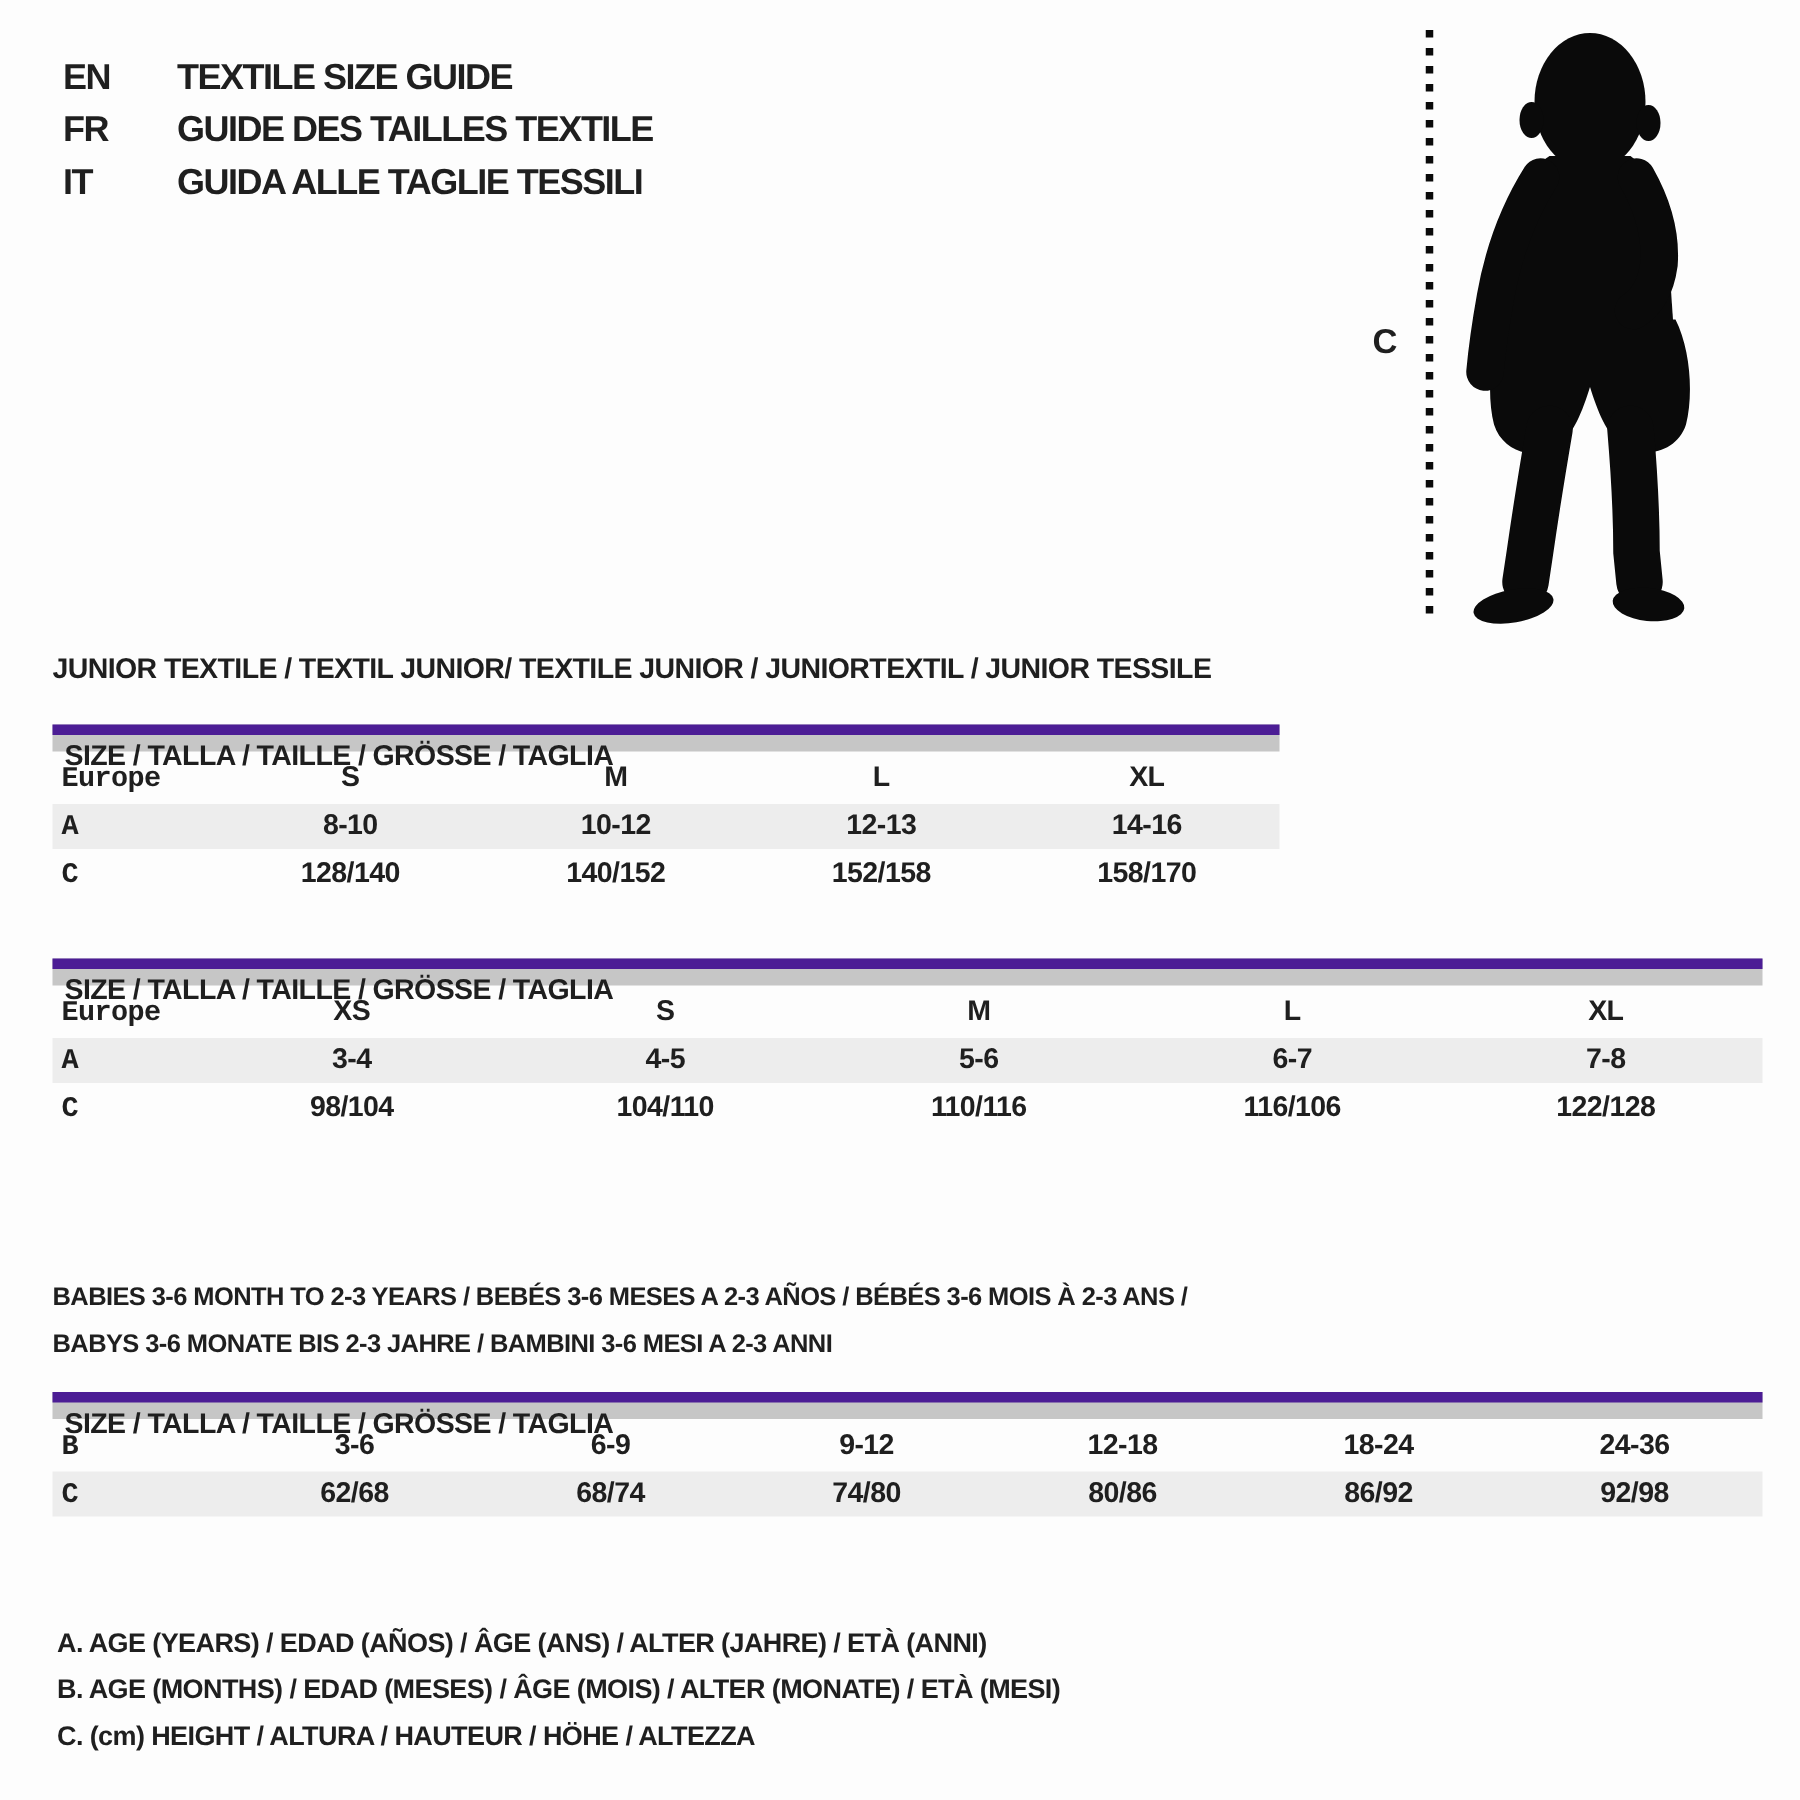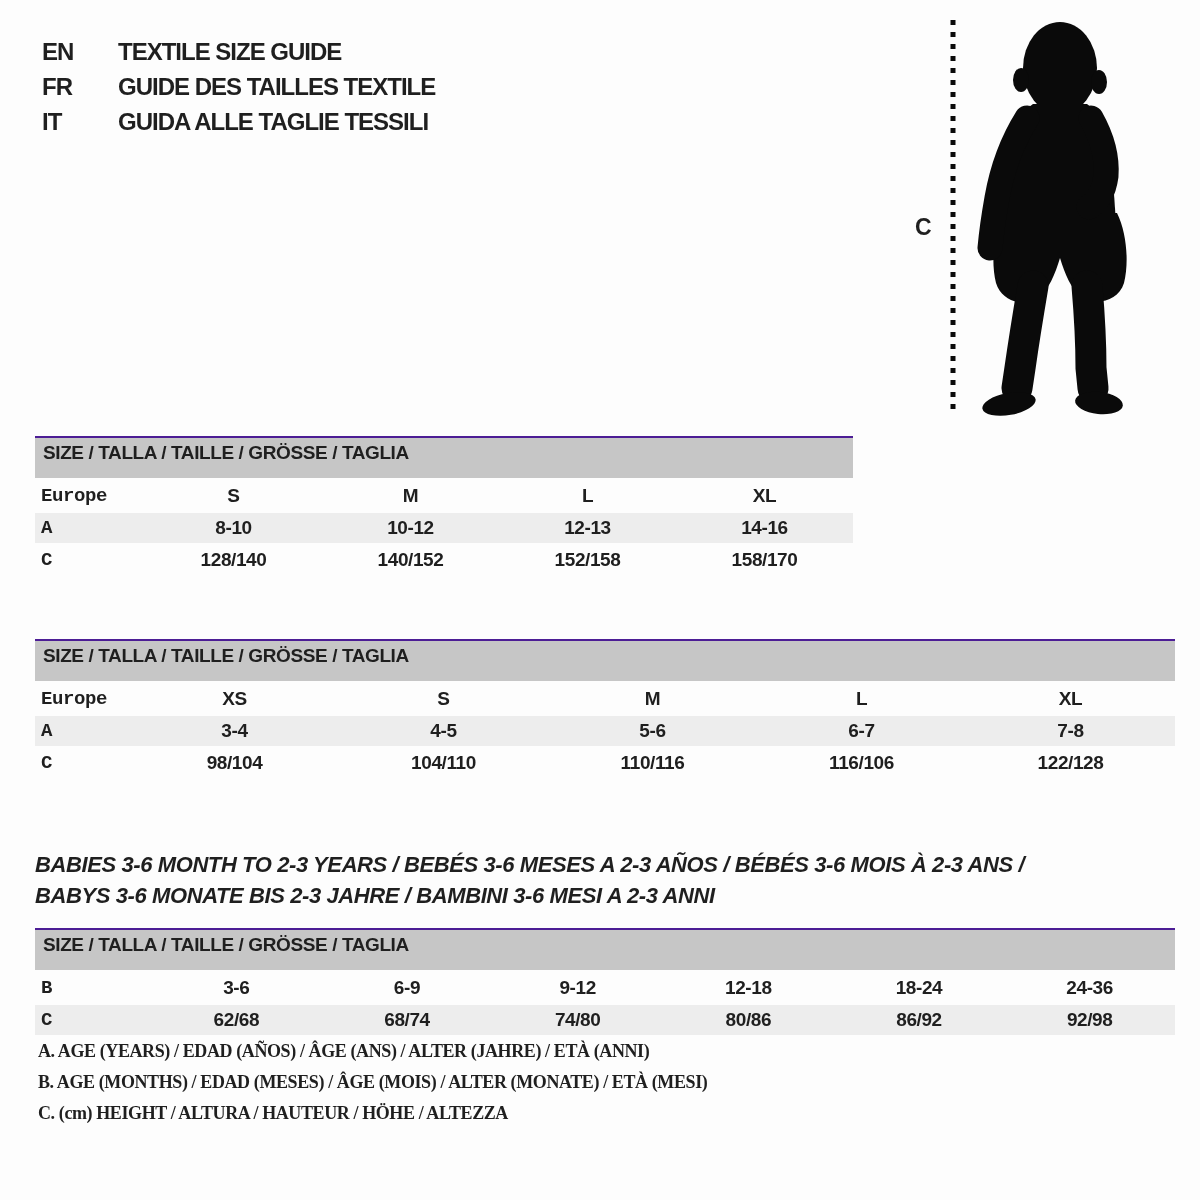--- a/index.html
+++ b/index.html
@@ -38,39 +38,39 @@
   
   .section{position:absolute;left:35px;}
   .sec-title{margin:0;font-size:19px;line-height:22px;white-space:nowrap;}
   .sec-title .sub{font-size:12px;vertical-align:-3px;letter-spacing:0;}
   #sec-junior{top:436px;width:818px;}
   #sec-junior .sec-title{margin-bottom:25px;}
   #sec-children{top:639px;width:1140px;}
   #sec-children .sec-title{margin-bottom:30px;}
   #sec-babies{top:849px;width:1140px;}
   #sec-babies .titles{margin-bottom:17px;}
-  #sec-babies .titles div{font-size:22px;line-height:31px;white-space:nowrap;font-style:italic;}
+  #sec-babies .titles div{font-size:17px;line-height:31px;white-space:nowrap;}
 
   .band{
-    height:42px;line-height:30px;background:var(--band);
-    border-top:2px solid #4c1d95;
+    height:18px;line-height:30px;background:var(--band);
+    border-top:7px solid #4c1d95;
     padding-left:8px;font-size:19px;margin-bottom:3px;
   }
   .row{
     display:grid;height:30px;align-items:center;
     margin-bottom:2px;font-size:19px;text-align:center;
   }
   .row.shaded{background:var(--shaded);}
   .row .lbl{text-align:left;padding-left:6px;font-family:Liberation Mono, monospace;}
   .cols-j{grid-template-columns:110px repeat(4,1fr);}
   .cols-c{grid-template-columns:95px repeat(5,1fr);}
   .cols-b{grid-template-columns:116px repeat(6,1fr);}
 
   
-  .legend{position:absolute;left:38px;top:1036px;font-family:Liberation Serif, serif;}
+  .legend{position:absolute;left:38px;top:1080px;}
   .legend div{font-size:18px;line-height:31px;white-space:nowrap;}
 </style>
 </head>
 <body>
 
 <div class="page">
 
   <div class="langs">
     <div class="lang-row">
       <span class="code">EN</span>
@@ -100,20 +100,21 @@
         <path class="sil-stroke" d="M116 100 Q133 130 131 158 Q128 180 114 189" stroke-width="25"></path>
         <path class="sil-stroke" d="M58 268 Q50 315 45 350 L42 370" stroke-width="31"></path>
         <path class="sil-stroke" d="M112 268 Q116 315 116 350 L118 370" stroke-width="31"></path>
         <ellipse class="sil-fill" cx="34" cy="386" rx="27" ry="11" transform="rotate(-10 34 386)"></ellipse>
         <ellipse class="sil-fill" cx="124" cy="385" rx="24" ry="11" transform="rotate(6 124 385)"></ellipse>
       </g>
     </svg>
   </div>
 
   <div class="section" id="sec-junior">
+    <h2 class="sec-title">JUNIOR TEXTILE / TEXTIL JUNIOR/ TEXTILE JUNIOR / JUNIORTEXTIL / JUNIOR TESSILE</h2>
     <div>
       <div class="band">SIZE / TALLA / TAILLE / GRÖSSE / TAGLIA</div>
       <div class="row cols-j">
         <span class="lbl">Europe</span>
         <span>S</span>
         <span>M</span>
         <span>L</span>
         <span>XL</span>
       </div>
       <div class="row cols-j shaded">

